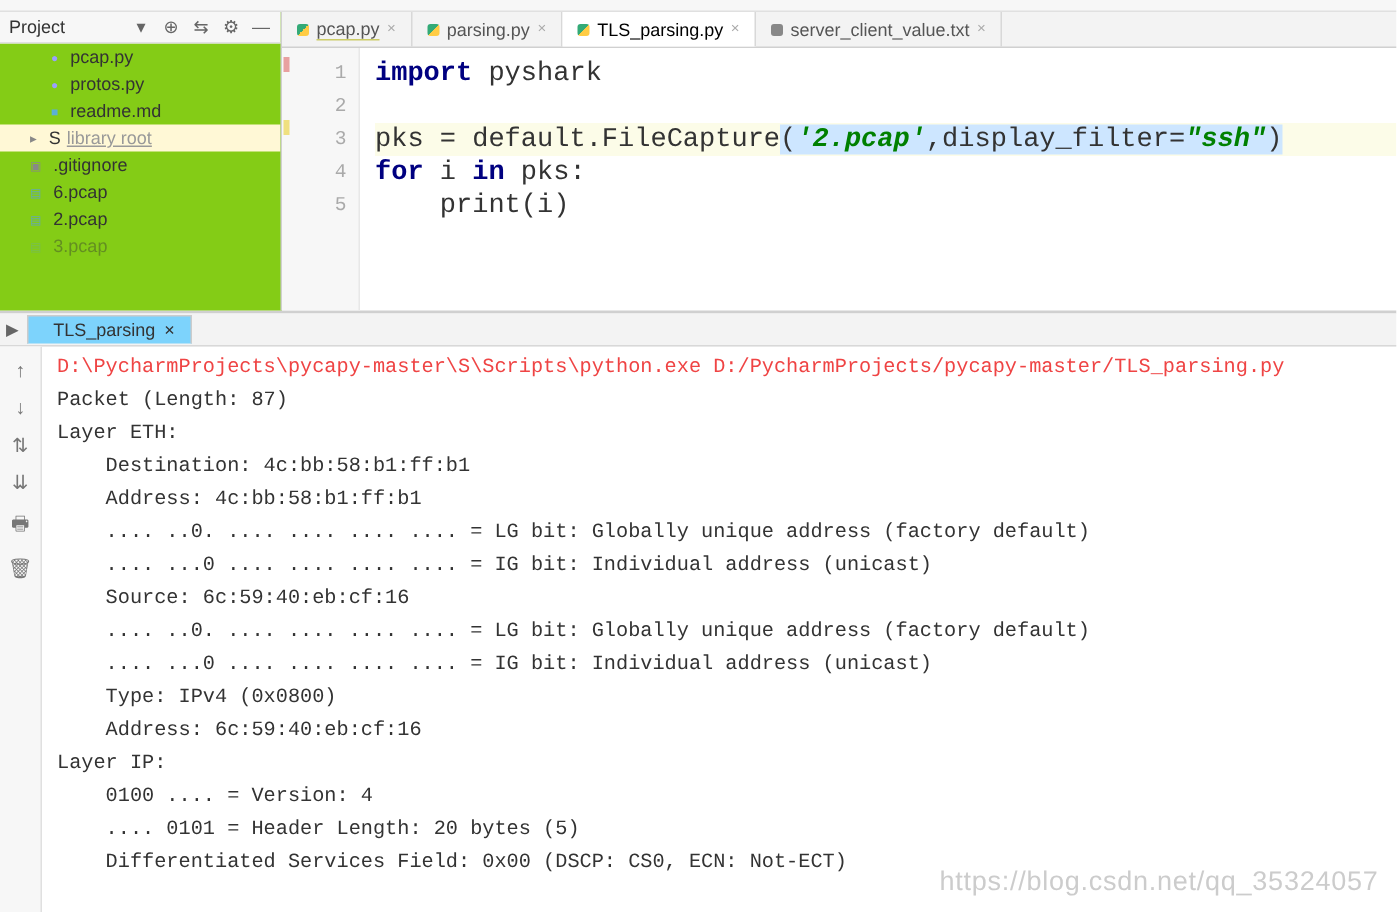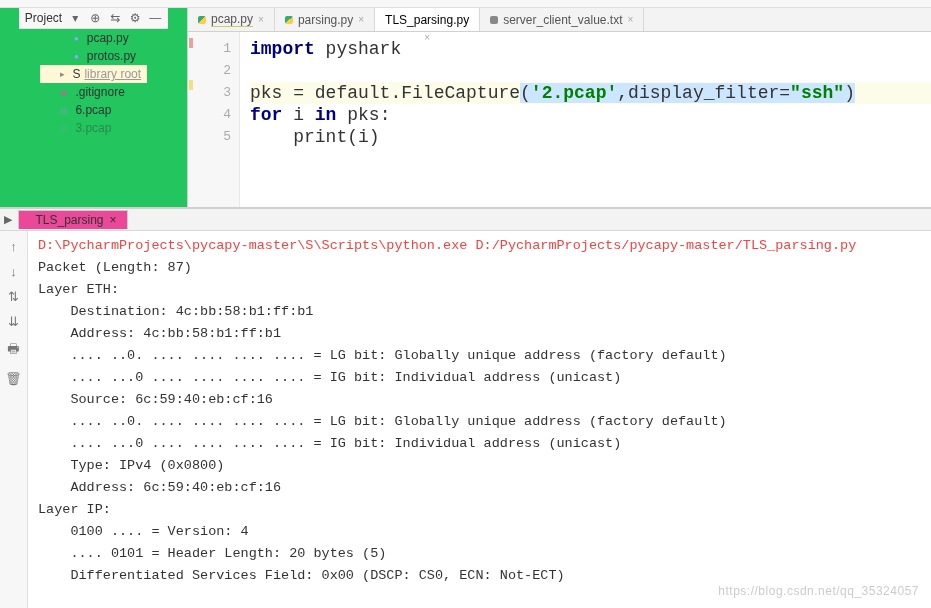--- a/index.html
+++ b/index.html
@@ -1,62 +1,62 @@
 <!DOCTYPE html>
 <html><head>
 <meta charset="utf-8">
 <style>
   * { box-sizing: border-box; margin: 0; padding: 0; }
   body { font-family: "Segoe UI", Arial, sans-serif; font-size: 12px; background: #fff; color: #333; width: 931px; height: 608px; overflow: hidden; position: relative; }
   .topbar { height: 8px; background: #f7f7f7; border-bottom: 1px solid #e0e0e0; display:flex; align-items:center; padding-left:4px; font-size:10px; color:#999;}
   .main { display: flex; height: 200px; border-bottom: 1px solid #d0d0d0; }
-  .sidebar { width: 188px; border-right: 1px solid #d0d0d0; background: #22c55e; display:flex; flex-direction:column;align-items:center;}
+  .sidebar { width: 188px; border-right: 1px solid #d0d0d0; background: #84cc16; display:flex; flex-direction:column;}
   .side-head { display:flex; align-items:center; gap:6px; padding:3px 6px; border-bottom:1px solid #e0e0e0; background:#f7f7f7;}
   .side-head .title { flex:1; font-size:12px;}
   .icon { width:14px; height:14px; display:inline-flex; align-items:center; justify-content:center; font-size:12px; color:#666;}
   .tree { flex:1; overflow:auto; font-size:12px;}
   .tree-item { display:flex; align-items:center; gap:4px; padding:2px 6px 2px 20px; white-space:nowrap; cursor:pointer;}
   .tree-item.sel { background:#fff8d6;}
   .tree-item.deep { padding-left:34px;}
   .fi-py::before{content:"●";color:#9aa0ff;font-size:8px;margin-right:4px;}
   .fi-md::before{content:"■";color:#5bb0d6;font-size:8px;margin-right:4px;}
   .fi-txt::before{content:"▣";color:#888;font-size:8px;margin-right:4px;}
   .fi-fld::before{content:"▸";color:#888;font-size:9px;margin-right:4px;}
   .fi-pc::before{content:"▤";color:#6aa;font-size:8px;margin-right:4px;}
   .gray { color:#999;text-decoration:underline;}
   .editor { flex:1; display:flex; flex-direction:column;}
   .tabs { display:flex; background:#f3f3f3; border-bottom:1px solid #d0d0d0; height:24px;}
   .tab { display:flex; align-items:center; gap:5px; padding:0 10px; border-right:1px solid #d8d8d8; font-size:12px; color:#555; cursor:pointer;}
-  .tab.active { background:#fff; color:#000;flex-direction:column;}
+  .tab.active { background:#fff; color:#000;}
   .tab .x { color:#aaa; font-size:10px;}
   .tab .dot{width:8px;height:8px;display:inline-block;}
   .tab .dot.py{background:linear-gradient(135deg,#3a7 50%,#fc4 50%);border-radius:2px;}
   .tab .dot.txt{background:#888;border-radius:2px;}
   .tab .wavy{border-bottom:1px solid #cc6; }
   .code-wrap { flex:1; display:flex; overflow:auto;}
   .gutter { width:44px; background:#f7f7f7; border-right:1px solid #e8e8e8; text-align:right; color:#aaa; font-family:"Courier New",monospace; font-size:13px; padding:6px 8px 0 0; line-height:22px;}
   .gutter div{height:22px;}
   .code { flex:1; font-family:"Courier New",monospace; font-size:18px; padding:6px 0 0 10px; line-height:22px; color:#333;}
   .code .line{height:22px; white-space:pre;}
   .code .line.hl{background:#fcfce8;}
   .kw{color:#000080;font-weight:bold;}
-  .str{color:#008000;font-weight:bold;}
+  .str{color:#008000;font-weight:bold;font-style:italic;}
   .sel-span{background:#cde6ff;}
   .left-strip{width:8px;background:#f7f7f7;position:relative;}
   .left-strip .mk{position:absolute;left:1px;width:4px;height:10px;background:#e8a0a0;}
   .left-strip .mk2{background:#f0e080;}
   .runpanel { border-top:1px solid #cfcfcf; height:400px; display:flex; flex-direction:column;}
   .runtabs { display:flex; align-items:center; background:#f3f3f3; border-bottom:1px solid #d8d8d8; height:22px; padding-left:4px;}
-  .runtab { display:flex; align-items:center; gap:6px; padding:2px 10px; background:#ec4899; border:1px solid #ccc; border-bottom:none; font-size:12px; cursor:pointer;}
+  .runtab { display:flex; align-items:center; gap:6px; padding:2px 10px; background:#7dd3fc; border:1px solid #ccc; border-bottom:none; font-size:12px; cursor:pointer;}
   .runbody { flex:1; display:flex;}
   .runside { width:28px; background:#f7f7f7; border-right:1px solid #e0e0e0; display:flex; flex-direction:column; align-items:center; gap:10px; padding-top:8px;}
   .runside .ic{font-size:13px;color:#777;cursor:pointer;}
   .console { flex:1; font-family:"Courier New",monospace; font-size:13.5px; line-height:22px; padding:4px 10px; color:#333; overflow:auto; white-space:pre;}
   .console .cmd{color:#ef4444;}
-  .watermark{position:absolute;right:12px;bottom:10px;color:#ccc;font-size:12px;letter-spacing:0.5px;}
+  .watermark{position:absolute;right:12px;bottom:10px;color:#ccc;font-size:18px;letter-spacing:0.5px;}
 </style>
 </head>
 <body>
 
 <div class="topbar"></div>
 
 <div class="main">
   <div class="sidebar">
     <div class="side-head">
       <span class="title">Project</span>
@@ -66,29 +66,35 @@
       <span class="icon">⚙</span>
       <span class="icon">—</span>
     </div>
     <div class="tree" id="tree">
         <div class="tree-item fi-py deep">
           <span>pcap.py</span>
         </div>
         <div class="tree-item fi-py deep">
           <span>protos.py</span>
         </div>
+        <div class="tree-item fi-md deep">
+          <span>readme.md</span>
+        </div>
         <div class="tree-item fi-fld sel">
           <span>S</span>
           <span class="gray"> library root</span>
         </div>
         <div class="tree-item fi-txt">
           <span>.gitignore</span>
         </div>
         <div class="tree-item fi-pc">
           <span>6.pcap</span>
+        </div>
+        <div class="tree-item fi-pc">
+          <span>2.pcap</span>
         </div>
         <div class="tree-item fi-pc" style="opacity: 0.4;">
           <span>3.pcap</span>
         </div>
       </div>
   </div>
 
   <div class="editor">
     <div class="tabs" id="tabs">
         <div class="tab">

